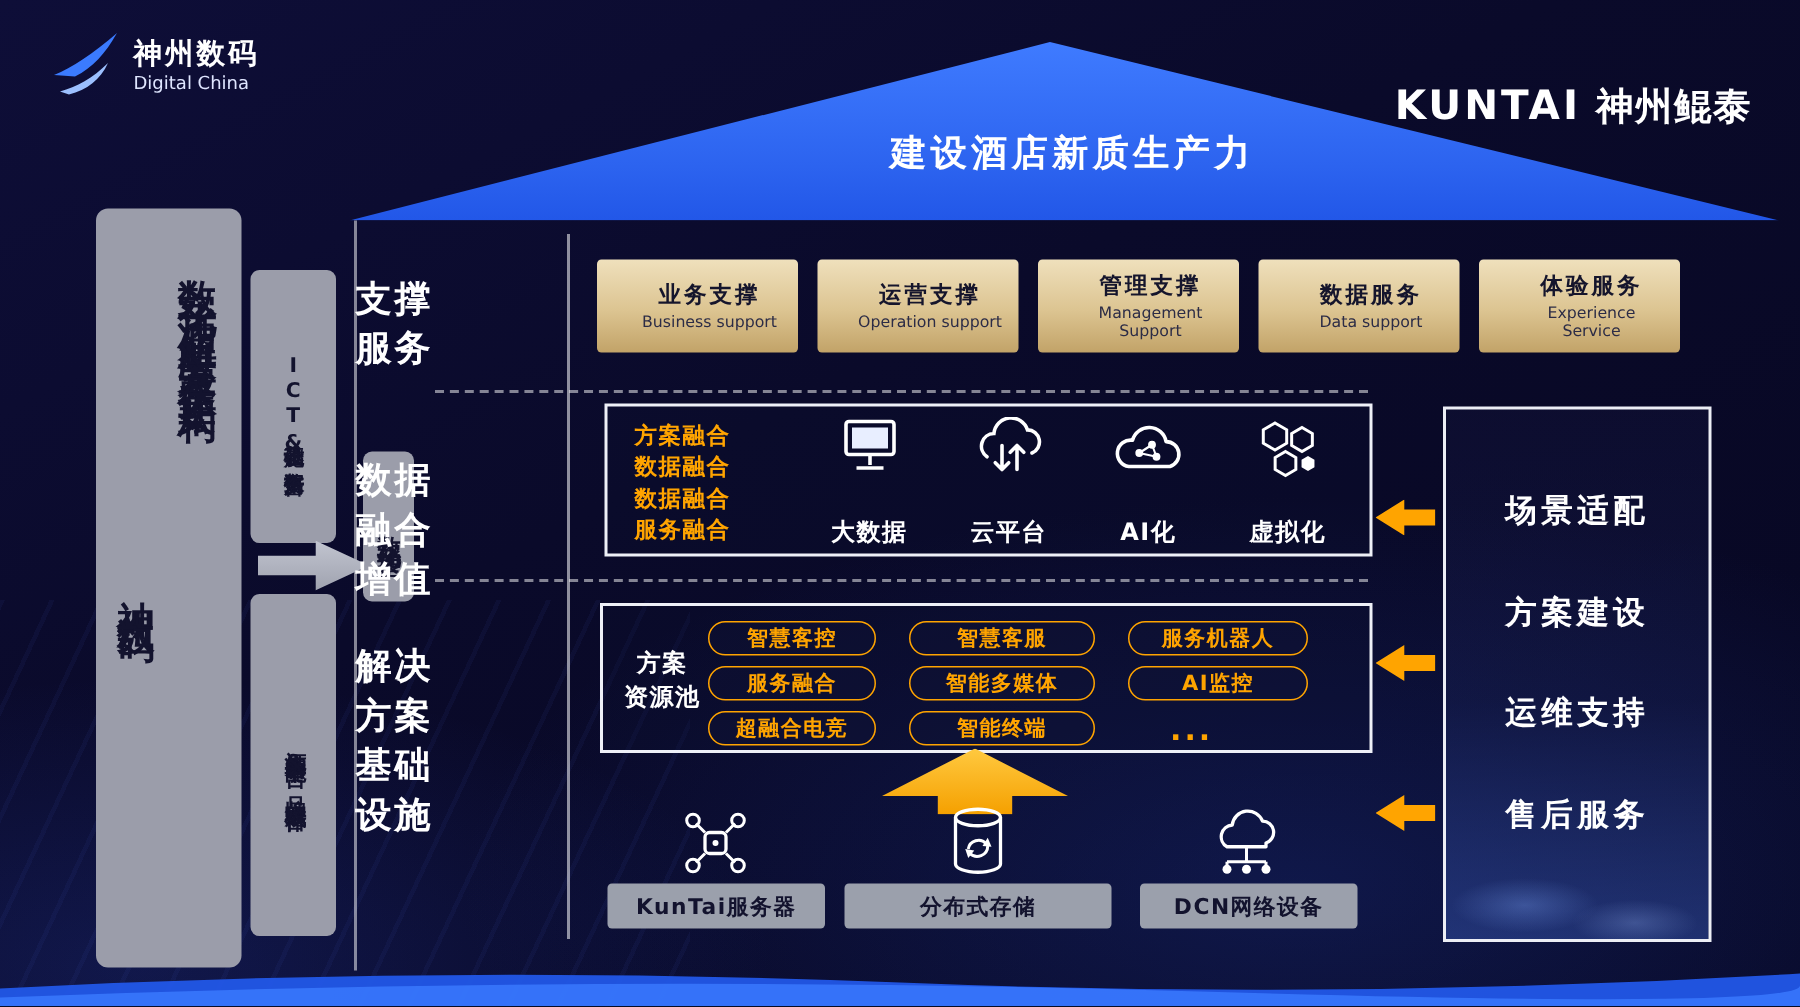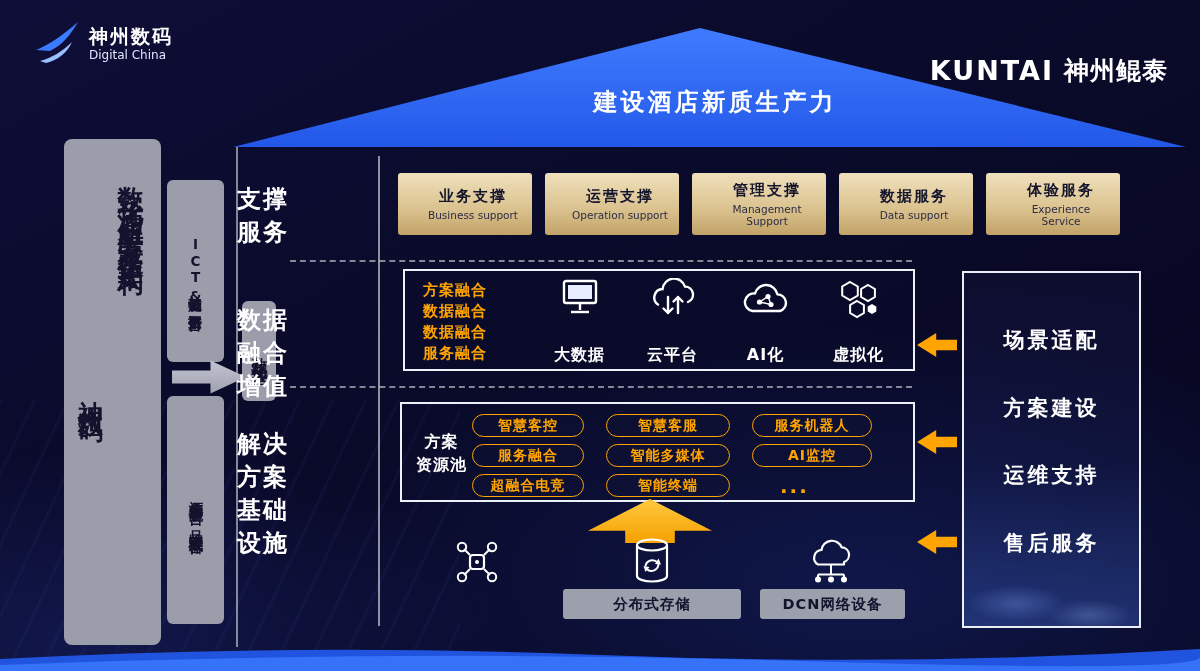--- a/index.html
+++ b/index.html
@@ -309,20 +309,21 @@
   <div class="hw-icon hw-network">
     <svg width="50" height="48" viewBox="0 0 50 48">
       <path d="M38 24a7.5 7.5 0 0 0-2.3-14.6A10.5 10.5 0 0 0 15.5 12 7.8 7.8 0 0 0 12 26.5h26z" fill="none" stroke="#fff" stroke-width="2.2" stroke-linejoin="round"></path>
       <path d="M25 26.5V36.5M12 36.5h26M12 36.5v2.5M38 36.5v2.5" stroke="#fff" stroke-width="2" fill="none"></path>
       <circle cx="12" cy="41.5" r="3" fill="#fff"></circle>
       <circle cx="25" cy="41.5" r="3" fill="#fff"></circle>
       <circle cx="38" cy="41.5" r="3" fill="#fff"></circle>
     </svg>
   </div>
 
+  <div class="hw-label hwl-1">KunTai服务器</div>
   <div class="hw-label hwl-2">分布式存储</div>
   <div class="hw-label hwl-3">DCN网络设备</div>
 
   <div class="right-panel">
     <div class="rp-item">场景适配</div>
     <div class="rp-item">方案建设</div>
     <div class="rp-item">运维支持</div>
     <div class="rp-item">售后服务</div>
   </div>
 

